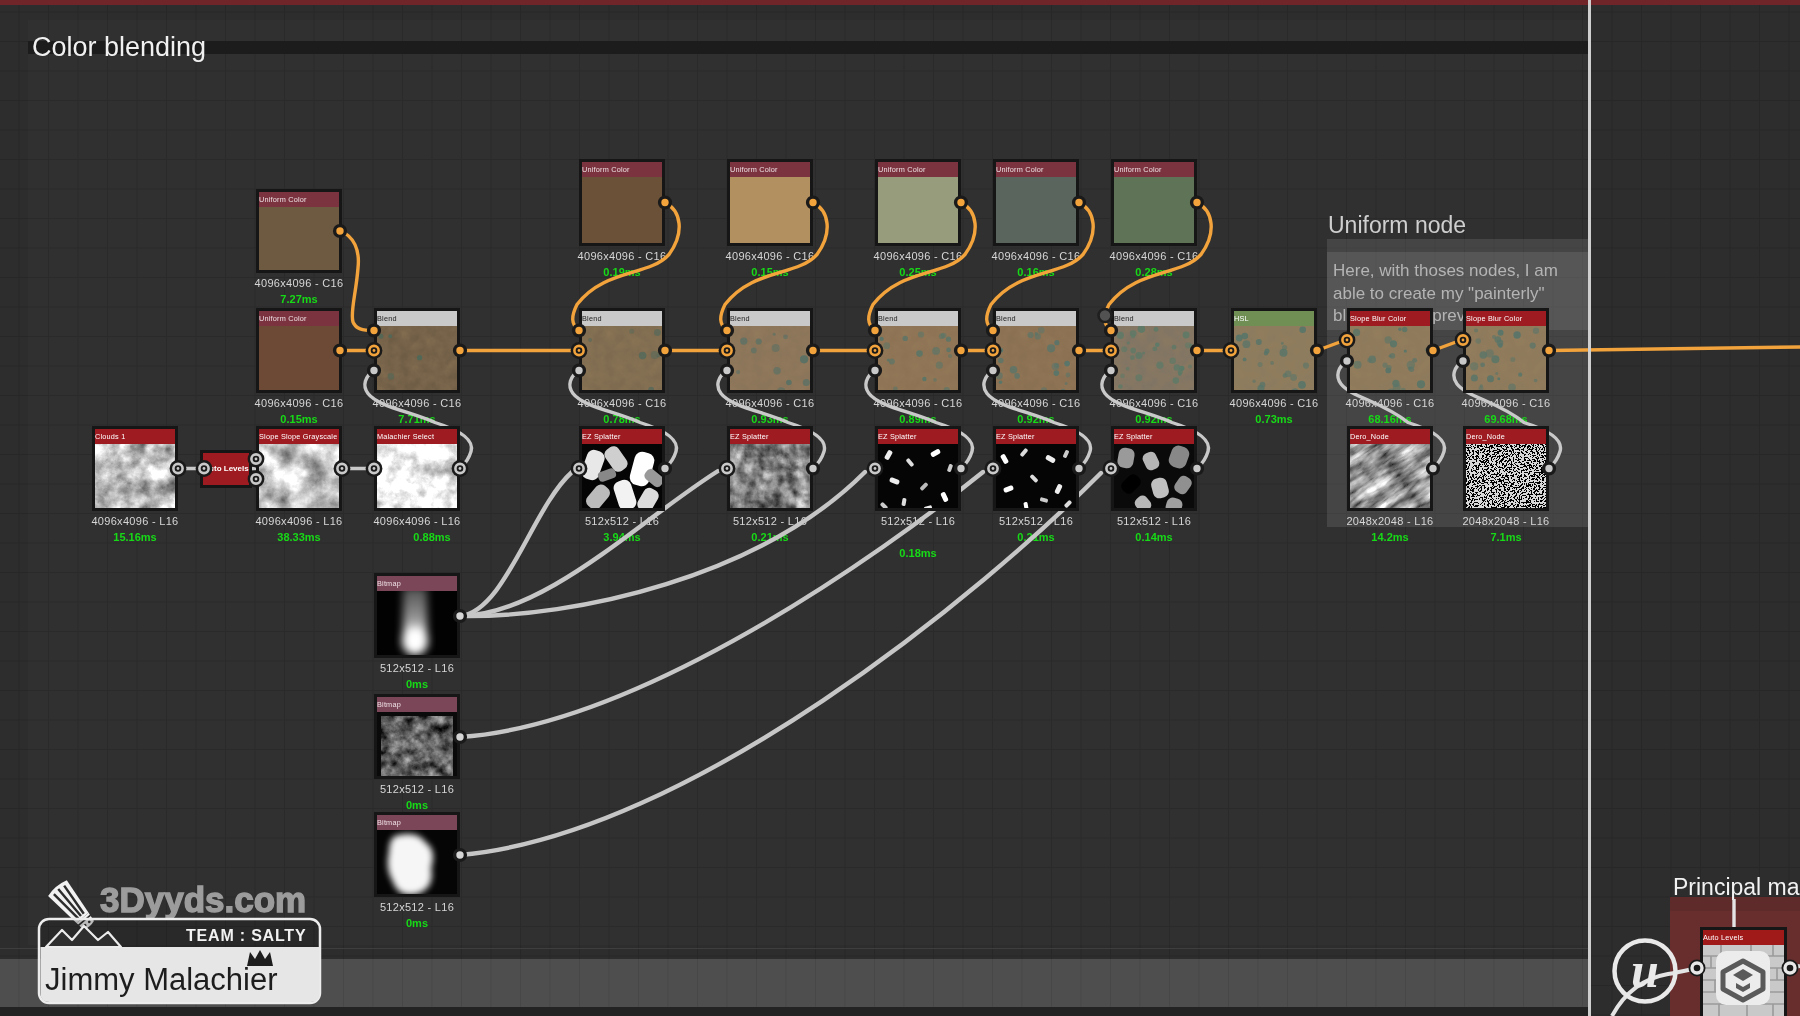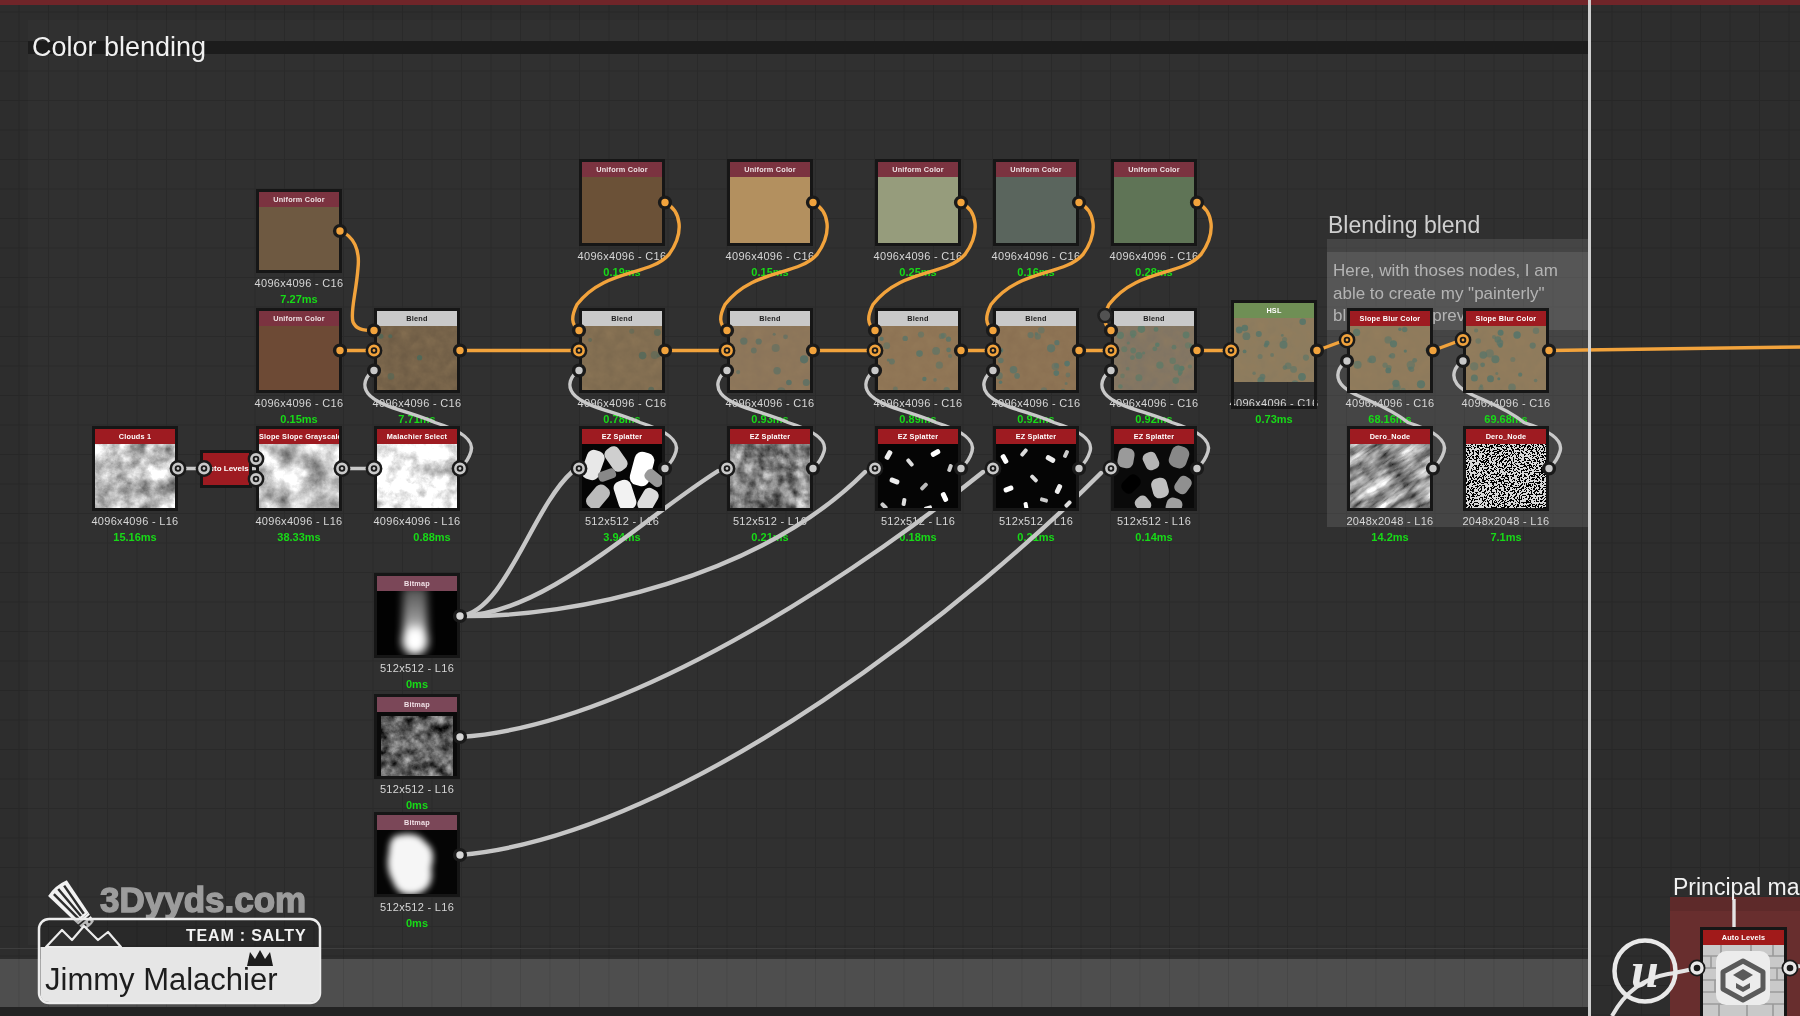--- a/index.html
+++ b/index.html
@@ -1,20 +1,20 @@
 <!DOCTYPE html>
 <html><head><meta charset="utf-8"><style>
 html,body{margin:0;padding:0}
 #cv{position:relative;width:1800px;height:1016px;overflow:hidden;
  background-color:#2d2d2d;
  background-image:linear-gradient(#272727 1px,transparent 1px),linear-gradient(90deg,#272727 1px,transparent 1px);
  background-size:29.5px 29.5px;background-position:18.5px 11.5px;
  font-family:"Liberation Sans",sans-serif}
 .node{position:absolute;border:3px solid #161616;box-sizing:border-box;z-index:20}
-.hd{height:15px;line-height:15px;text-align:center;font-size:7.3px;font-weight:bold;
+.hd{height:15px;line-height:15px;font-size:7.3px;font-weight:normal;
  letter-spacing:0.2px;overflow:hidden;white-space:nowrap}
 .lab{position:absolute;width:140px;text-align:center;font-size:11px;letter-spacing:0.3px;color:#d6d6d6;z-index:5}
 .ms{position:absolute;width:140px;text-align:center;font-size:11px;font-weight:bold;color:#17da17;z-index:5}
 svg.layer{position:absolute;left:0;top:0;z-index:10;pointer-events:none}
 svg.toplayer{position:absolute;left:0;top:0;z-index:30;pointer-events:none}
 .ow{fill:none;stroke:#f2a33c;stroke-width:3.4;stroke-linecap:round}
 .gw{fill:none;stroke:#c9c9c9;stroke-width:3.4;stroke-linecap:round}
 .gww{fill:none;stroke:#c6c6c6;stroke-width:4.4;stroke-linecap:round}
 </style></head><body>
 <div id="cv">
@@ -74,21 +74,21 @@
           <stop offset="1" stop-color="#222"></stop>
 </radialGradient>
 </defs>
     </svg>
 
 <div style="position:absolute;left:0;top:0;width:1800px;height:5px;background:#702529;z-index:2"></div>
 <div style="position:absolute;left:28px;top:20px;width:1562px;height:925px;background:rgba(255,255,255,0.015);z-index:1"></div>
 <div style="position:absolute;left:28px;top:41px;width:1562px;height:13px;background:#1c1c1c;z-index:2"></div>
 <div style="position:absolute;left:32px;top:32px;font-size:27px;color:#f0f0f0;z-index:3">Color blending</div>
 
-<div style="position:absolute;left:1328px;top:212px;font-size:23px;color:#cfcfcf;z-index:3">Blending blend</div>
+<div style="position:absolute;left:1328px;top:212px;font-size:23px;color:#cfcfcf;z-index:3">Uniform node</div>
 <div style="position:absolute;left:1327px;top:239px;width:263px;height:288px;background:rgba(195,195,195,0.15);z-index:2"></div>
 <div style="position:absolute;left:1327px;top:252px;width:263px;height:78px;background:rgba(210,210,210,0.12);z-index:2"></div>
 <div style="position:absolute;left:1333px;top:260px;font-size:17px;line-height:22.5px;color:#b4b4b4;z-index:3">Here, with thoses nodes, I am<br>able to create my "painterly"<br>blend before previewing</div>
 
 <div style="position:absolute;left:0;top:948px;width:1588px;height:1px;background:#3e3e3e;z-index:2"></div>
 <div style="position:absolute;left:0;top:959px;width:1588px;height:48px;background:#4e4e4e;z-index:2;
  background-image:linear-gradient(90deg,#474747 1px,transparent 1px);background-size:29.5px 29.5px;background-position:18.5px 0"></div>
 <div style="position:absolute;left:0;top:1007px;width:1588px;height:9px;background:#232323;z-index:2"></div>
 
 <div class="lab" style="left:552px;top:250px">4096x4096 - C16</div>
@@ -127,21 +127,21 @@
 <div class="ms" style="left:65px;top:531px">15.16ms</div>
 <div class="lab" style="left:229px;top:515px">4096x4096 - L16</div>
 <div class="ms" style="left:229px;top:531px">38.33ms</div>
 <div class="lab" style="left:347px;top:515px">4096x4096 - L16</div>
 <div class="ms" style="left:362px;top:531px">0.88ms</div>
 <div class="lab" style="left:552px;top:515px">512x512 - L16</div>
 <div class="ms" style="left:552px;top:531px">3.94ms</div>
 <div class="lab" style="left:700px;top:515px">512x512 - L16</div>
 <div class="ms" style="left:700px;top:531px">0.21ms</div>
 <div class="lab" style="left:848px;top:515px">512x512 - L16</div>
-<div class="ms" style="left:848px;top:531px">0.18ms</div>
+<div class="ms" style="left:848px;top:547px">0.18ms</div>
 <div class="lab" style="left:966px;top:515px">512x512 - L16</div>
 <div class="ms" style="left:966px;top:531px">0.21ms</div>
 <div class="lab" style="left:1084px;top:515px">512x512 - L16</div>
 <div class="ms" style="left:1084px;top:531px">0.14ms</div>
 <div class="lab" style="left:1320px;top:515px">2048x2048 - L16</div>
 <div class="ms" style="left:1320px;top:531px">14.2ms</div>
 <div class="lab" style="left:1436px;top:515px">2048x2048 - L16</div>
 <div class="ms" style="left:1436px;top:531px">7.1ms</div>
 <div class="lab" style="left:347px;top:662px">512x512 - L16</div>
 <div class="ms" style="left:347px;top:678px">0ms</div>
@@ -339,21 +339,21 @@
         <circle cx="60.0" cy="21.2" r="2.4" fill="#5a7a68" opacity="0.74"></circle>
         <circle cx="65.8" cy="48.3" r="1.6" fill="#5a7a68" opacity="0.83"></circle>
         <circle cx="19.0" cy="10.1" r="2.2" fill="#5a7a68" opacity="0.62"></circle>
         <circle cx="27.4" cy="3.1" r="3.8" fill="#5a7a68" opacity="0.86"></circle>
         <circle cx="10.2" cy="23.2" r="3.0" fill="#5a7a68" opacity="0.62"></circle>
         <circle cx="75.9" cy="40.5" r="2.1" fill="#5a7a68" opacity="0.56"></circle>
         <circle cx="45.9" cy="39.2" r="3.6" fill="#5a7a68" opacity="0.70"></circle>
         <circle cx="46.4" cy="65.6" r="1.7" fill="#5a7a68" opacity="0.60"></circle>
       </svg>
     </div>
-<div class="node" style="left:1231px;top:300px;width:86px;height:109px">
+<div class="node" style="left:1231px;top:308px;width:86px;height:85px">
       <div class="hd" style="background:#6f8f55;color:#fff">HSL</div>
       <svg width="80" height="64" viewBox="0 0 80 64" preserveAspectRatio="none" style="display:block">
         <rect width="80" height="70" fill="#8b7b5e"></rect>
         <rect width="80" height="70" filter="url(#fBrown)"></rect>
         <circle cx="48.3" cy="17.4" r="1.4" fill="#587569" opacity="0.66"></circle>
         <circle cx="20.1" cy="55.2" r="1.7" fill="#587569" opacity="0.60"></circle>
         <circle cx="10.8" cy="10.1" r="3.3" fill="#587569" opacity="0.89"></circle>
         <circle cx="32.0" cy="27.3" r="2.2" fill="#587569" opacity="0.81"></circle>
         <circle cx="10.6" cy="33.4" r="1.9" fill="#587569" opacity="0.89"></circle>
         <circle cx="50.9" cy="49.6" r="2.3" fill="#587569" opacity="0.65"></circle>

